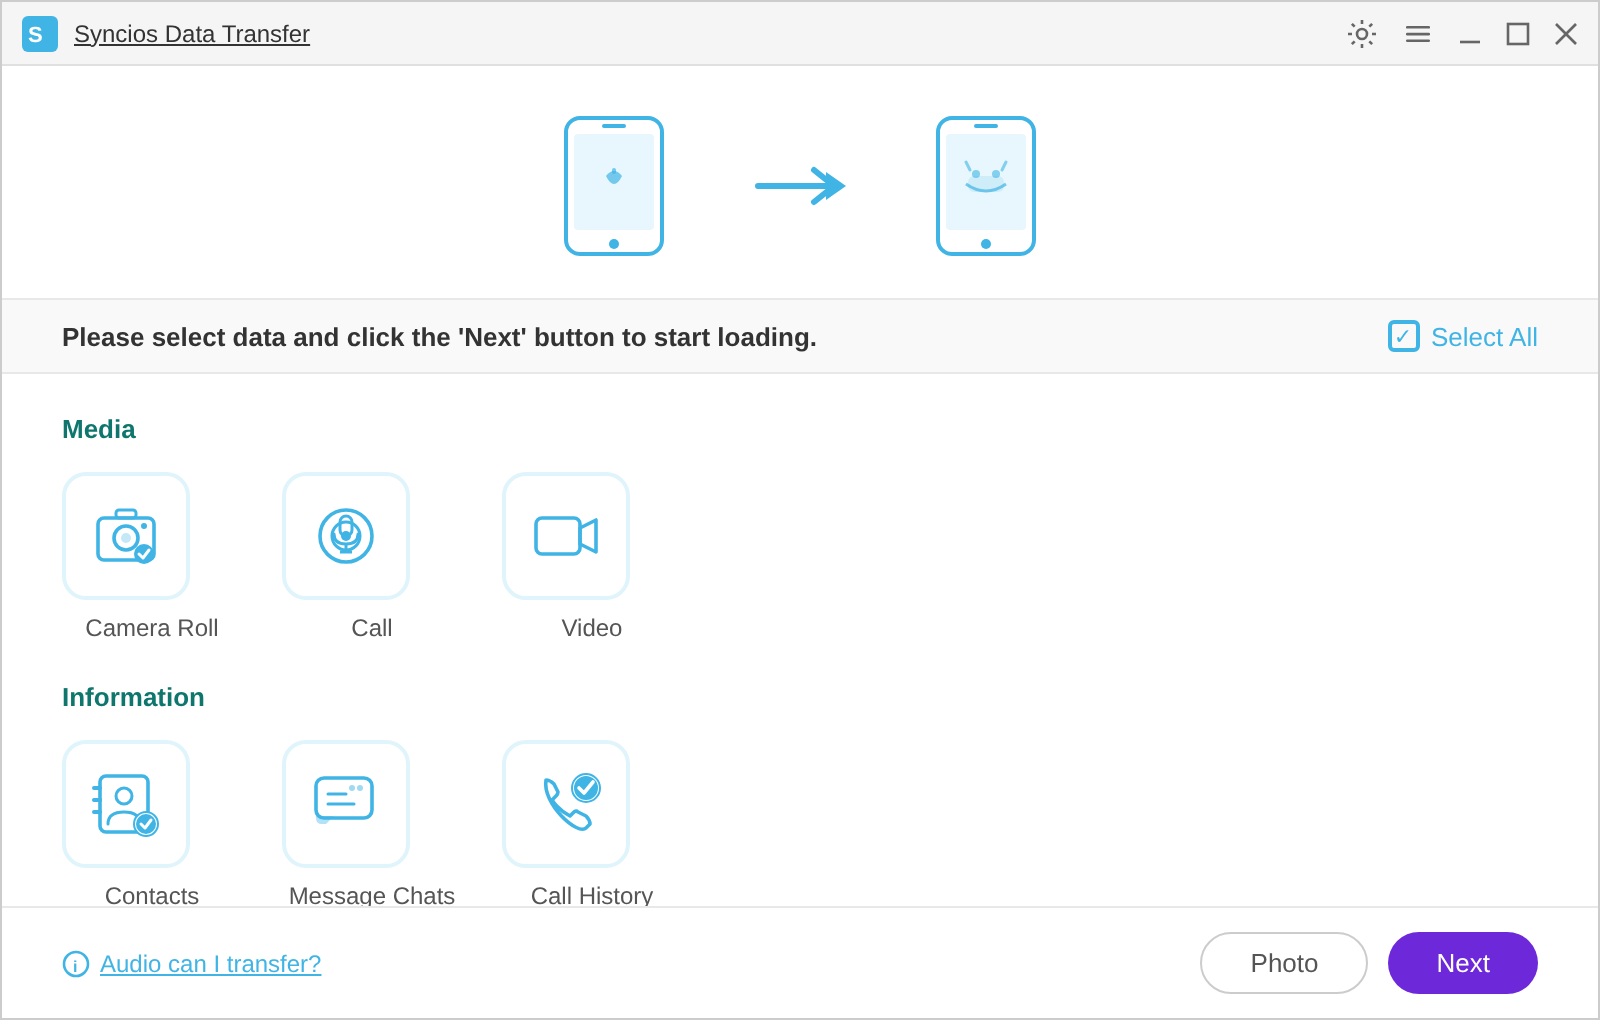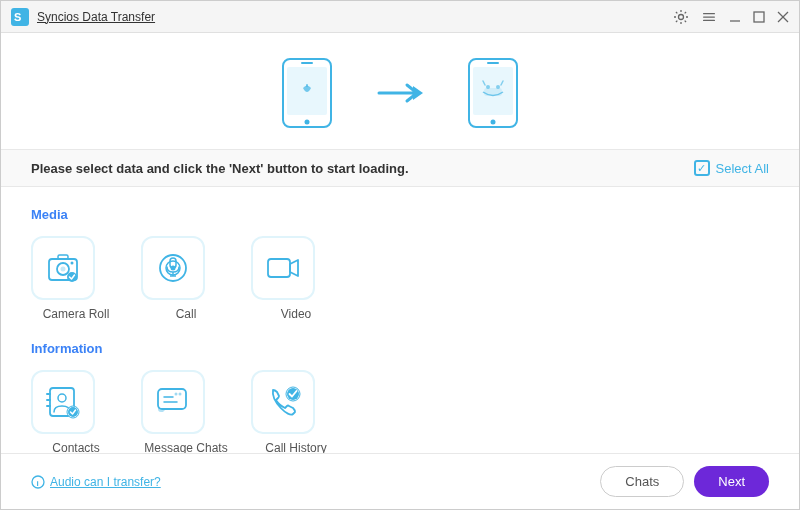--- a/index.html
+++ b/index.html
@@ -110,21 +110,21 @@
     
     .data-area {
       flex: 1;
       padding: 20px 30px 10px;
       overflow-y: auto;
     }
 
     .section-title {
       font-size: 13px;
       font-weight: 700;
-      color: #3b82f6;
+      color: #0f766e;
       margin-bottom: 14px;
     }
 
     .items-grid {
       display: flex;
       gap: 20px;
       flex-wrap: wrap;
       margin-bottom: 20px;
     }
 
@@ -400,18 +400,18 @@
 
   <div class="bottom-bar">
     <div class="help-link">
       <svg width="14" height="14" viewBox="0 0 14 14" fill="none">
         <circle cx="7" cy="7" r="6" stroke="#40b4e5" stroke-width="1.3" fill="none"></circle>
         <text x="5.5" y="11" font-size="8" fill="#40b4e5" font-weight="bold">i</text>
       </svg>
       <span>Audio can I transfer?</span>
     </div>
     <div class="bottom-buttons">
-      <button class="btn-back">Chats</button>
+      <button class="btn-back">Photo</button>
       <button class="btn-next">Next</button>
     </div>
   </div>
 
 </div>
 
 </body></html>

